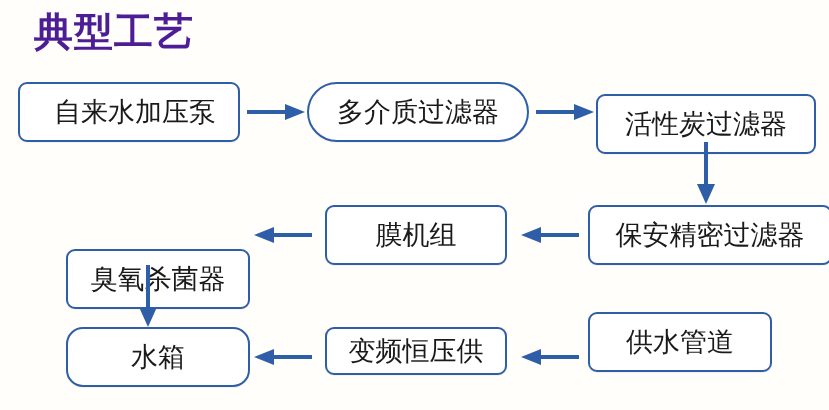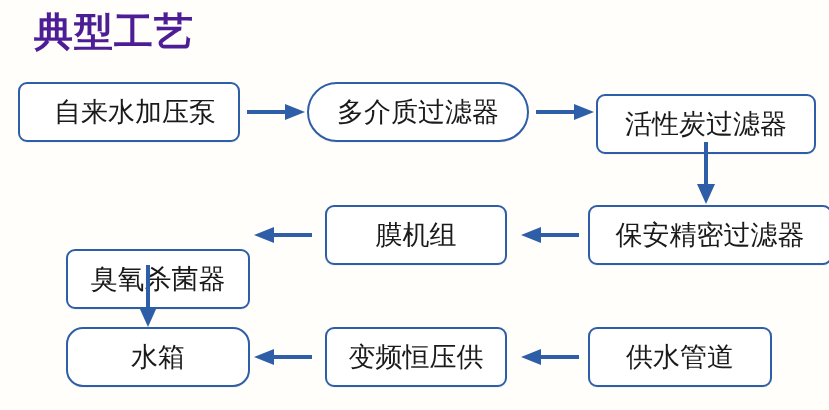--- a/index.html
+++ b/index.html
@@ -129,28 +129,28 @@
     <span>水箱</span>
   </div>
 
   <div class="arrow" style="left:254px; top:347px; width:58px; height:20px;">
     <svg width="58" height="20" viewBox="0 0 58 20">
       <line x1="58" y1="10" x2="16" y2="10" stroke="#2f5ea8" stroke-width="4"></line>
       <polygon points="20,2 0,10 20,18" fill="#2f5ea8"></polygon>
     </svg>
   </div>
 
-  <div class="node" style="left:325px; top:327px; width:182px; height:60px;">
+  <div class="node" style="left:325px; top:327px; width:182px; height:48px;">
     <span>变频恒压供</span>
   </div>
 
   <div class="arrow" style="left:521px; top:347px; width:58px; height:20px;">
     <svg width="58" height="20" viewBox="0 0 58 20">
       <line x1="58" y1="10" x2="16" y2="10" stroke="#2f5ea8" stroke-width="4"></line>
       <polygon points="20,2 0,10 20,18" fill="#2f5ea8"></polygon>
     </svg>
   </div>
 
-  <div class="node" style="left:588px; top:327px; width:184px; height:60px;">
+  <div class="node" style="left:588px; top:312px; width:184px; height:60px;">
     <span>供水管道</span>
   </div>
 
 </div>
 
 </body></html>

